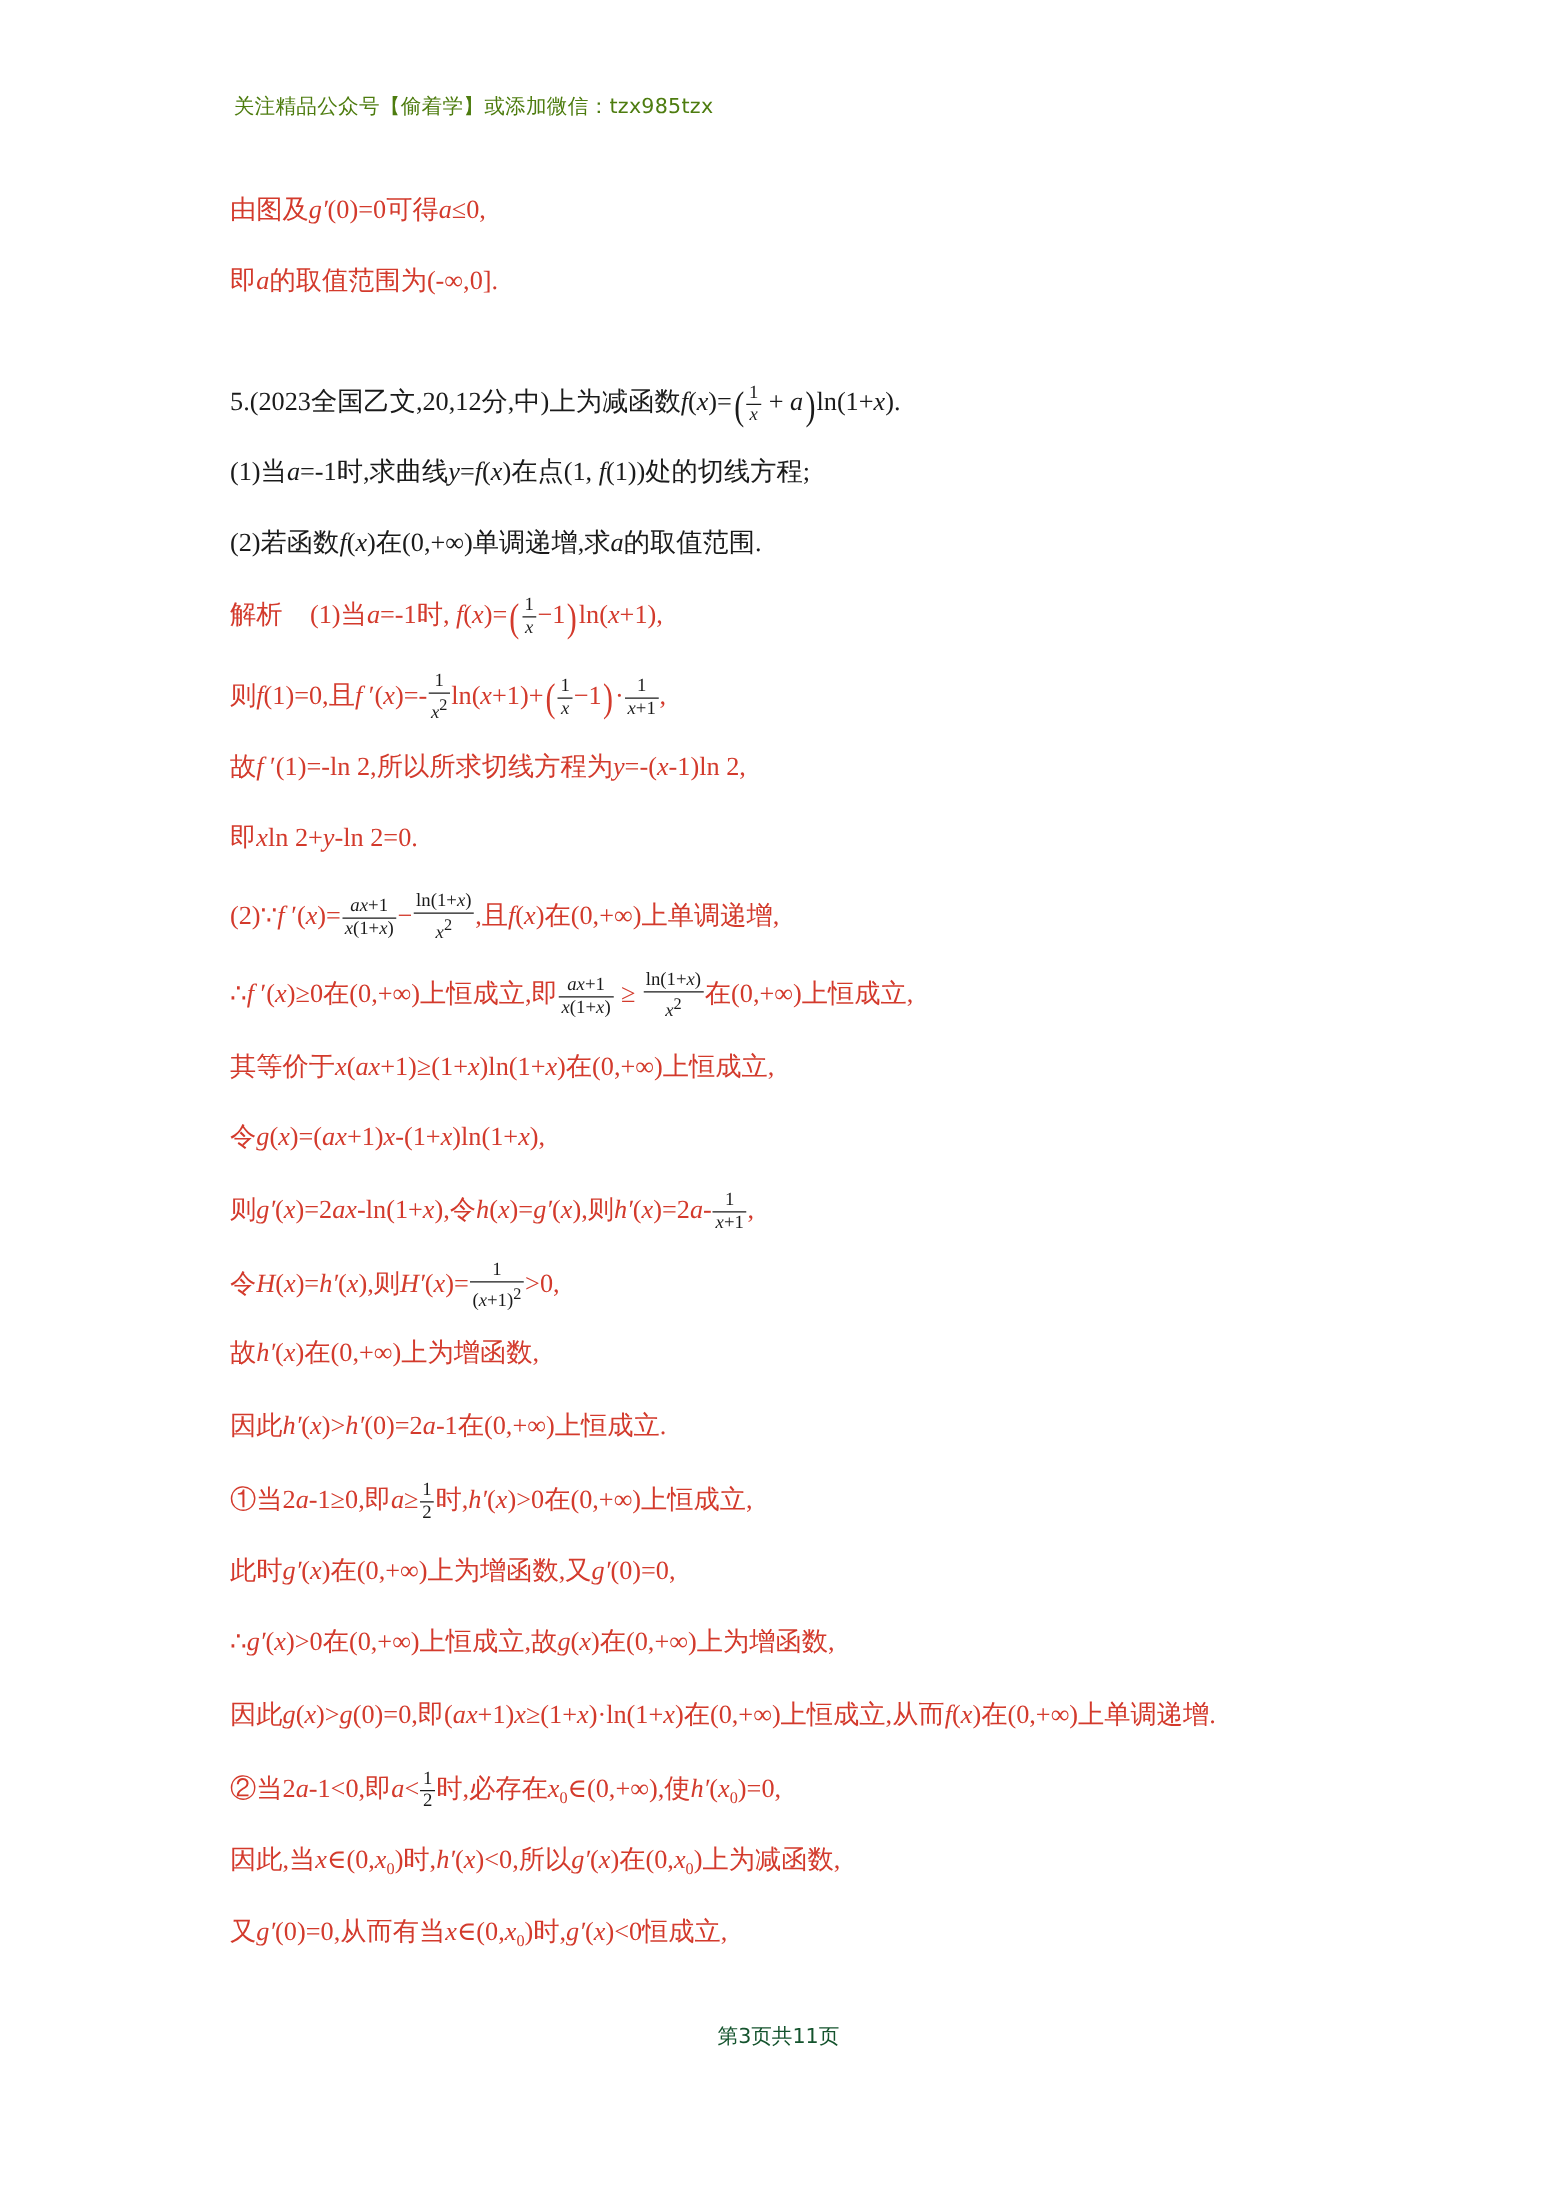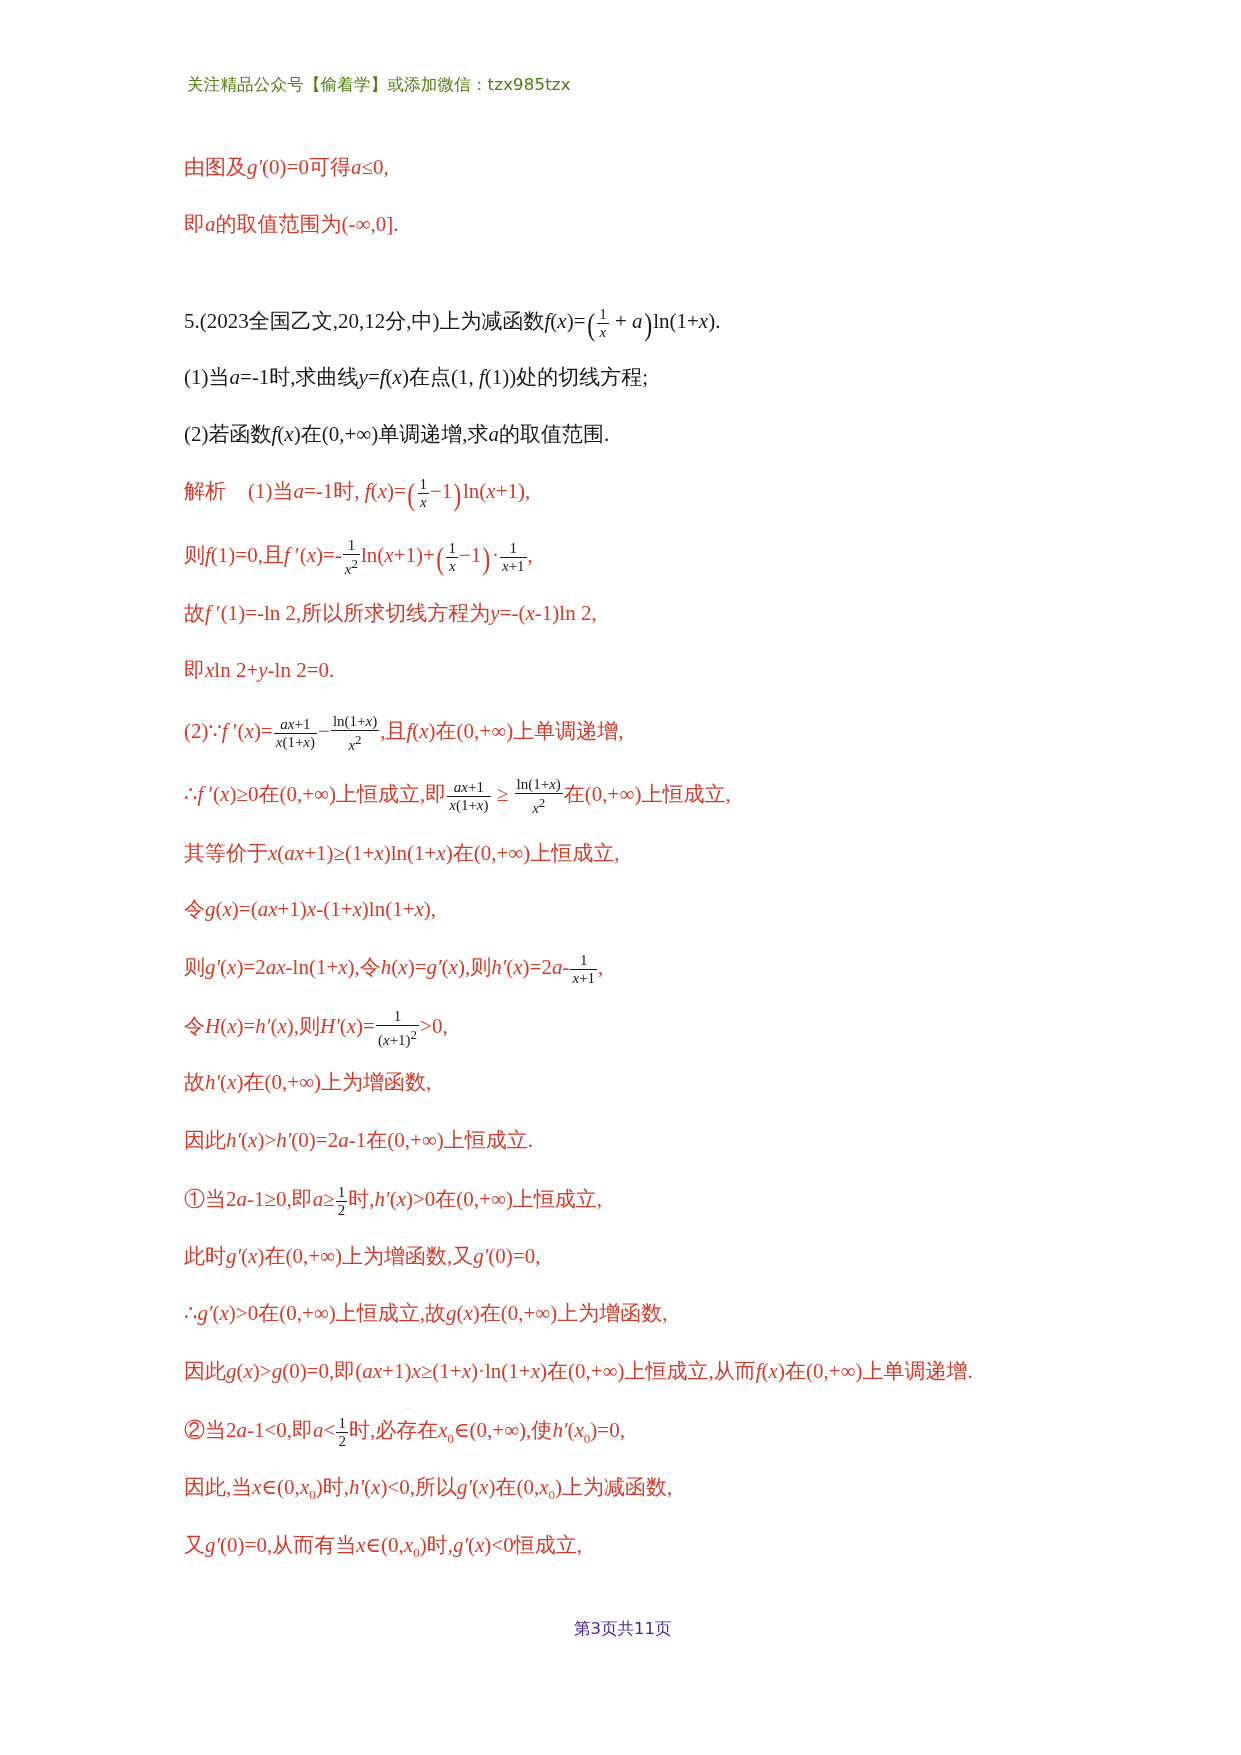--- a/index.html
+++ b/index.html
@@ -1,21 +1,21 @@
 <!DOCTYPE html>
 <html><head>
 <meta charset="utf-8">
 <style>
   html, body { margin: 0; padding: 0; background: #ffffff; }
   body { width: 1241px; height: 1755px; position: relative; overflow: hidden;
          font-family: "Liberation Serif", "DejaVu Serif", serif; color: #222; }
   .header { position: absolute; left: 187px; top: 74px; font-family: "DejaVu Sans", "Liberation Sans", sans-serif;
             font-size: 16.5px; color: #4d7c0f; letter-spacing: 0.2px; }
   .footer { position: absolute; left: 574px; top: 1618px; font-family: "DejaVu Sans", "Liberation Sans", sans-serif;
-            font-size: 16.5px; color: #4c1d95; }
+            font-size: 16.5px; color: #14532d; }
   .line { position: absolute; left: 184px; font-size: 21px; white-space: nowrap; line-height: 28px; }
   .red { color: #d33a2c; }
   .blk { color: #1a1a1a; }
   .m { font-style: italic; }
   .frac { display: inline-block; vertical-align: middle; text-align: center; font-size: 15px; line-height: 17px; margin: 0 1px; }
   .frac > span { display: block; padding: 0 2px; }
   .frac > span.num { border-bottom: 1px solid currentColor; }
   .frac.black { color: #1a1a1a; }
   .paren { font-size: 32px; vertical-align: middle; line-height: 28px; display: inline-block; transform: scaleX(0.75); }
   sub { font-size: 13px; }

